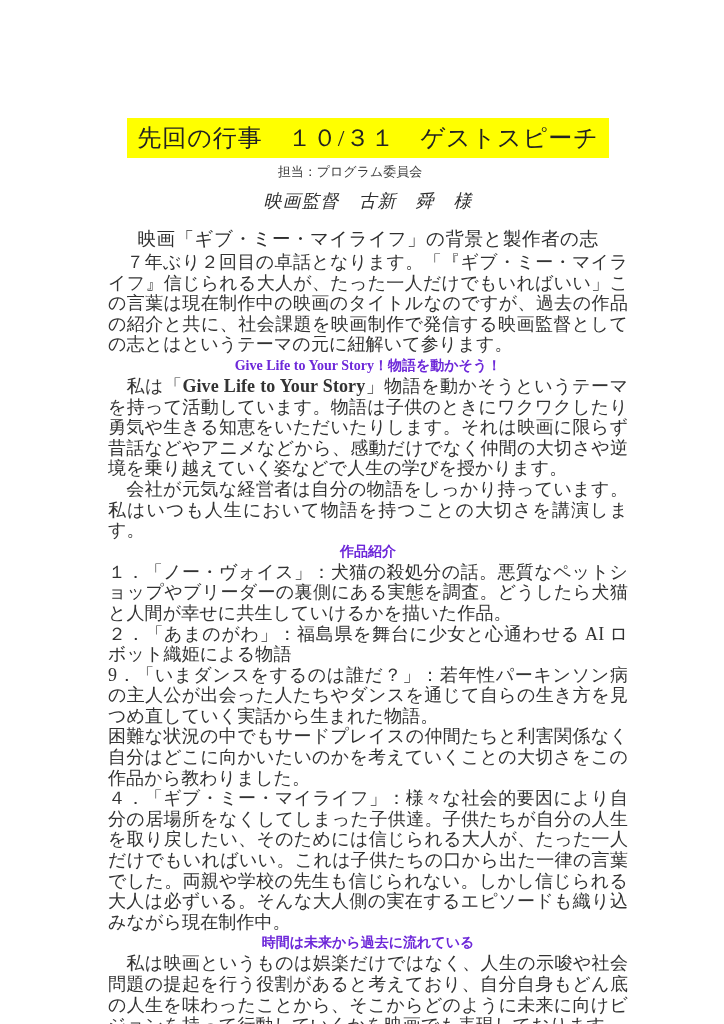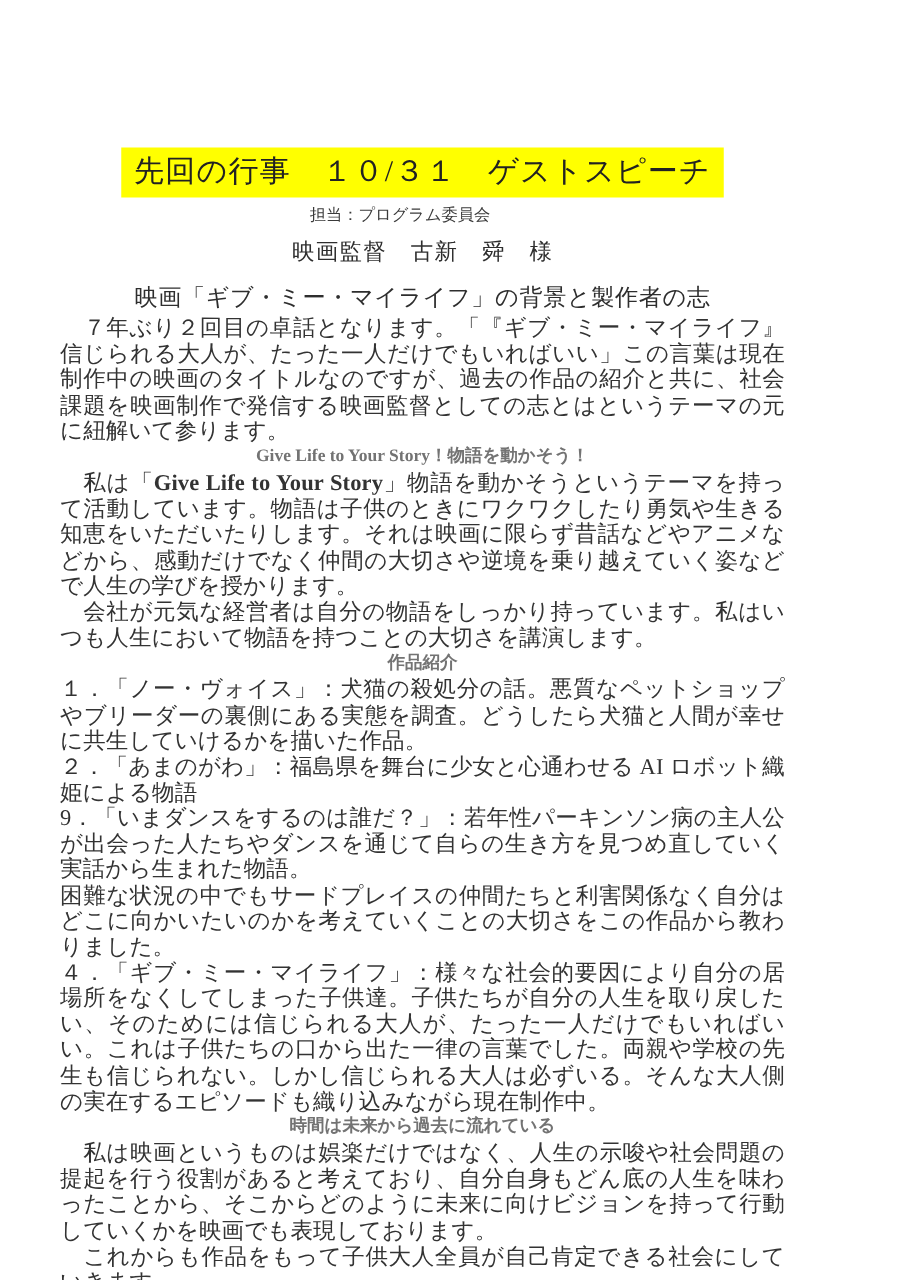--- a/index.html
+++ b/index.html
@@ -7,21 +7,21 @@
     padding: 0;
     background: #ffffff;
   }
   .page {
     position: relative;
     width: 724px;
     height: 1024px;
     margin: 0 auto;
     background: #ffffff;
     box-sizing: border-box;
-    padding: 118px 96px 0 48px;
+    padding: 118px 96px 0 108px;
     font-family: "Liberation Serif", "DejaVu Serif", serif;
     color: #2e2e2e;
     overflow: hidden;
   }
   
   .title-wrap {
     text-align: center;
   }
   .title-highlight {
     display: inline-block;
@@ -41,20 +41,21 @@
     line-height: 16px;
     color: #3a3a3a;
   }
   .speaker {
     margin-top: 9px;
     text-align: center;
     font-size: 18px;
     line-height: 24px;
     letter-spacing: 1px;
     color: #2e2e2e;
+    font-style: italic;
   }
   .topic {
     margin-top: 14px;
     text-align: center;
     font-size: 18.5px;
     line-height: 25px;
     letter-spacing: 0.5px;
     color: #2e2e2e;
   }
   
@@ -67,21 +68,21 @@
     letter-spacing: 0.1px;
     color: #333333;
   }
   .intro { margin-top: 25px; }
   h3.sec-heading {
     margin: 0;
     font-size: 14px;
     line-height: 21px;
     font-weight: bold;
     text-align: center;
-    color: #737373;
+    color: #6d28d9;
   }
   .h-glts { margin-top: 19px; margin-bottom: 1px; }
   .h-works { margin-top: 16px; margin-bottom: 2px; }
   .h-time { margin-top: 43px; margin-bottom: 2px; }
   .bold-inline { font-weight: bold; }
   .work-title { font-weight: normal; }
 </style>
 </head>
 <body>
 

